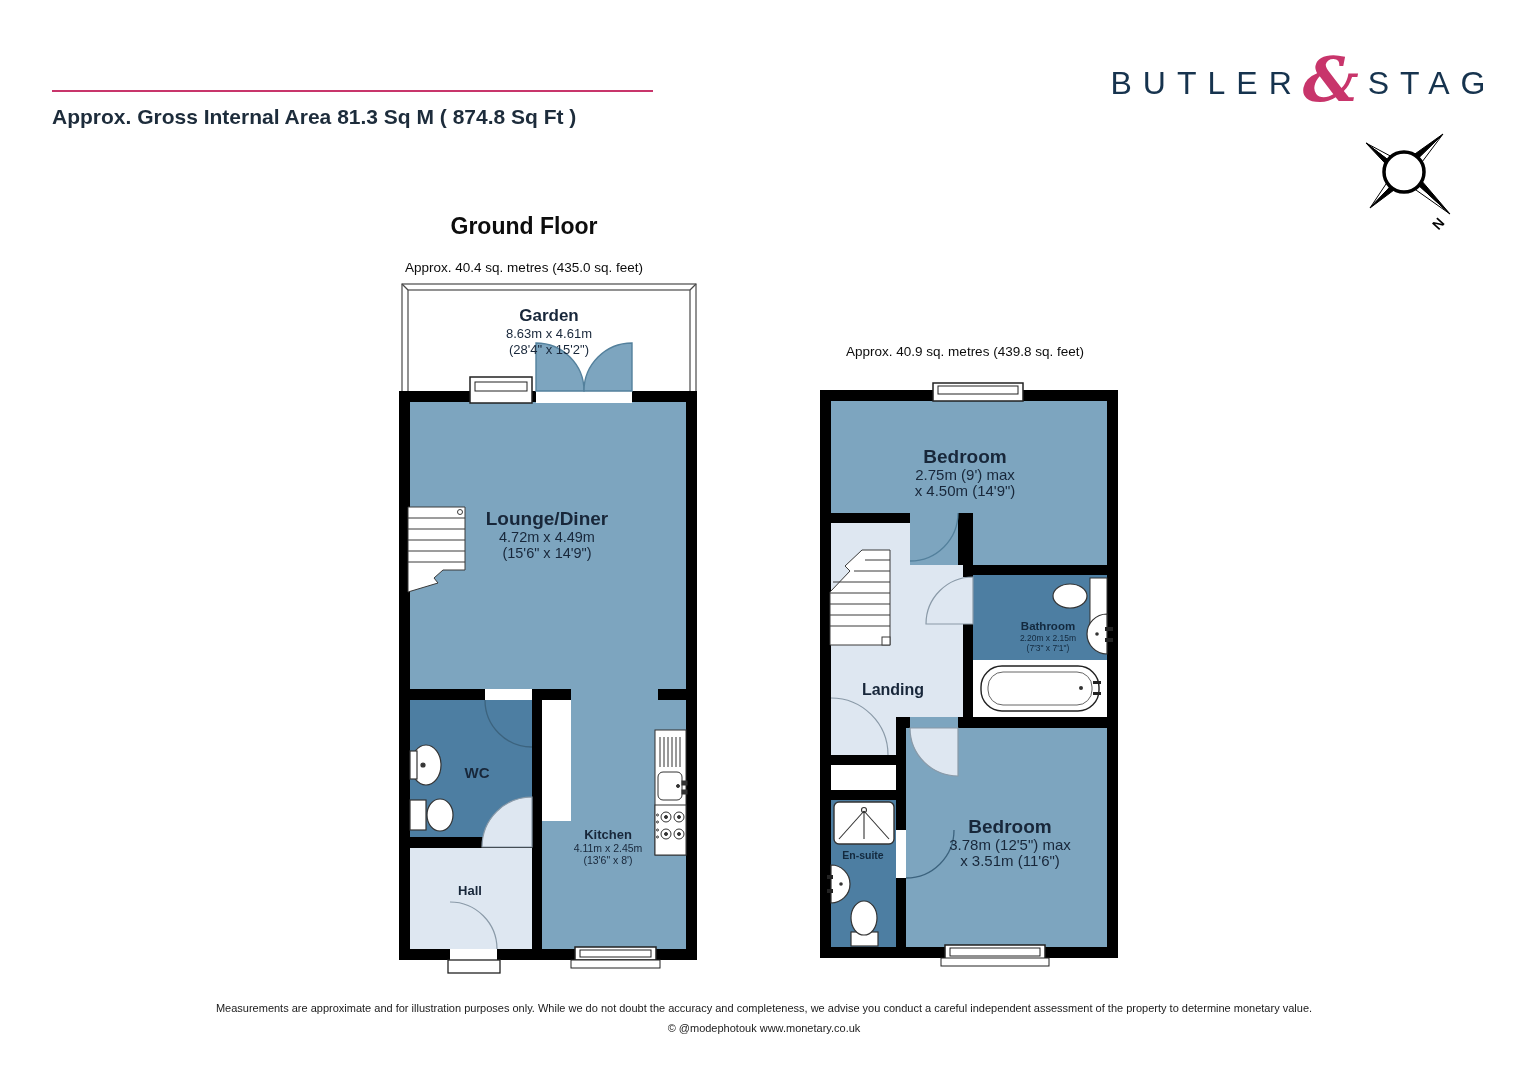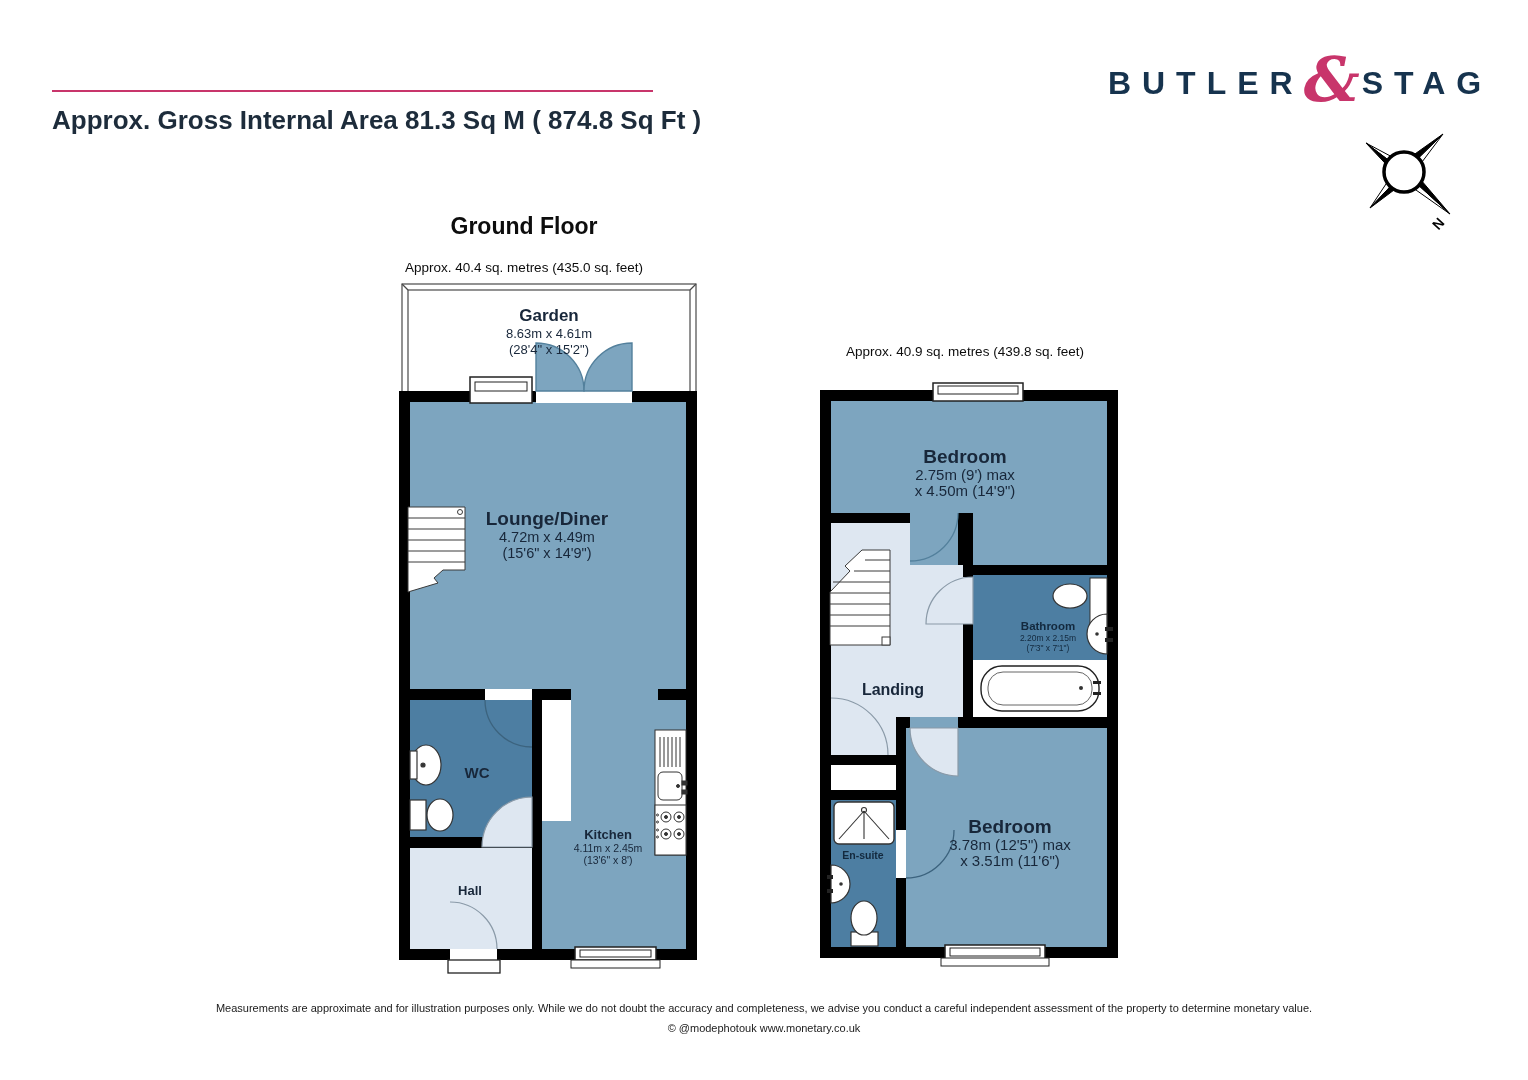--- a/index.html
+++ b/index.html
@@ -2,24 +2,24 @@
 <html><head>
 <meta charset="utf-8">
 <style>
   html,body{margin:0;padding:0;background:#ffffff;}
   #page{position:relative;width:1528px;height:1080px;background:#ffffff;overflow:hidden;
         font-family:"Liberation Sans",sans-serif;}
   .abs{position:absolute;}
   
   #title{left:52px;top:40px;font-size:37px;font-weight:bold;color:#16334e;letter-spacing:.5px;}
   #title-rule{left:52px;top:90px;width:601px;height:2px;}
-  #subtitle{left:52px;top:105px;font-size:26px;font-weight:bold;color:#1d2c3b;}
+  #subtitle{left:52px;top:105px;font-size:21px;font-weight:bold;color:#1d2c3b;}
   
   #brand{left:1120px;top:48px;width:360px;height:70px;display:flex;align-items:center;justify-content:center;}
-  .brand-word{font-size:32px;font-weight:bold;color:#16334e;letter-spacing:11px;}
+  .brand-word{font-size:32px;font-weight:normal;color:#16334e;letter-spacing:11px;margin-left:7px;}
   .brand-amp{font-family:"DejaVu Serif",serif;font-style:italic;font-size:62px;line-height:60px;
              margin:0 2px 6px 0;font-weight:bold;}
   
   .plan-head{width:300px;text-align:center;color:#0d0d0d;}
   .plan-title{font-size:23px;font-weight:bold;}
   .plan-sub{font-size:13.5px;margin-top:20px;}
   #ground-head{left:374px;top:213px;}
   #first-head{left:815px;top:324px;}
   
   .footer-line{left:0;width:1528px;text-align:center;color:#1a1a1a;font-size:11px;}

